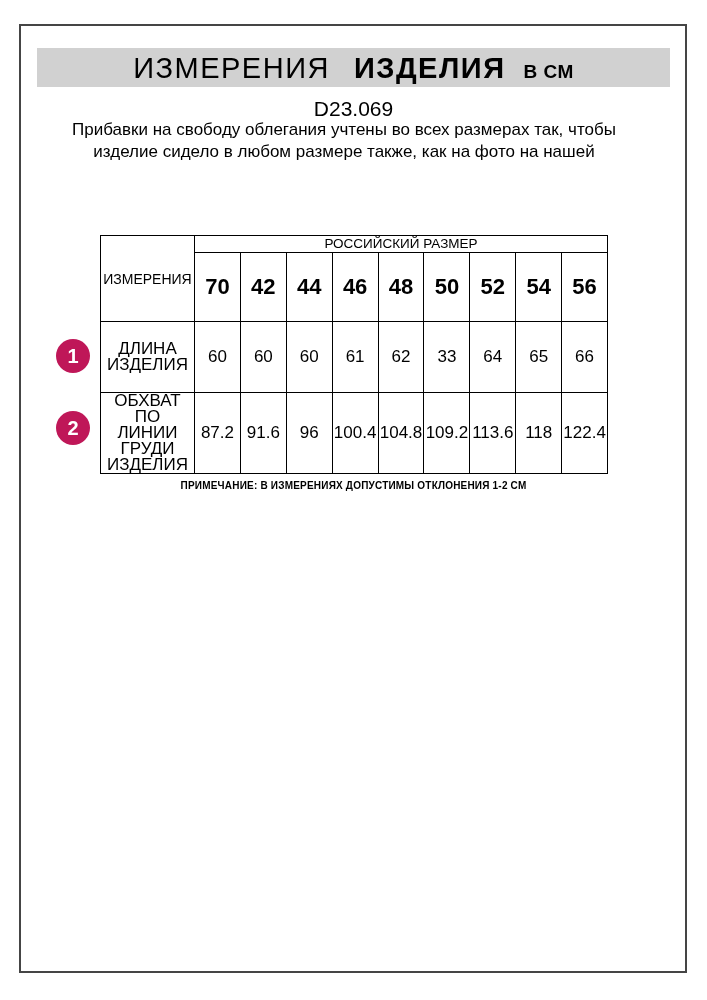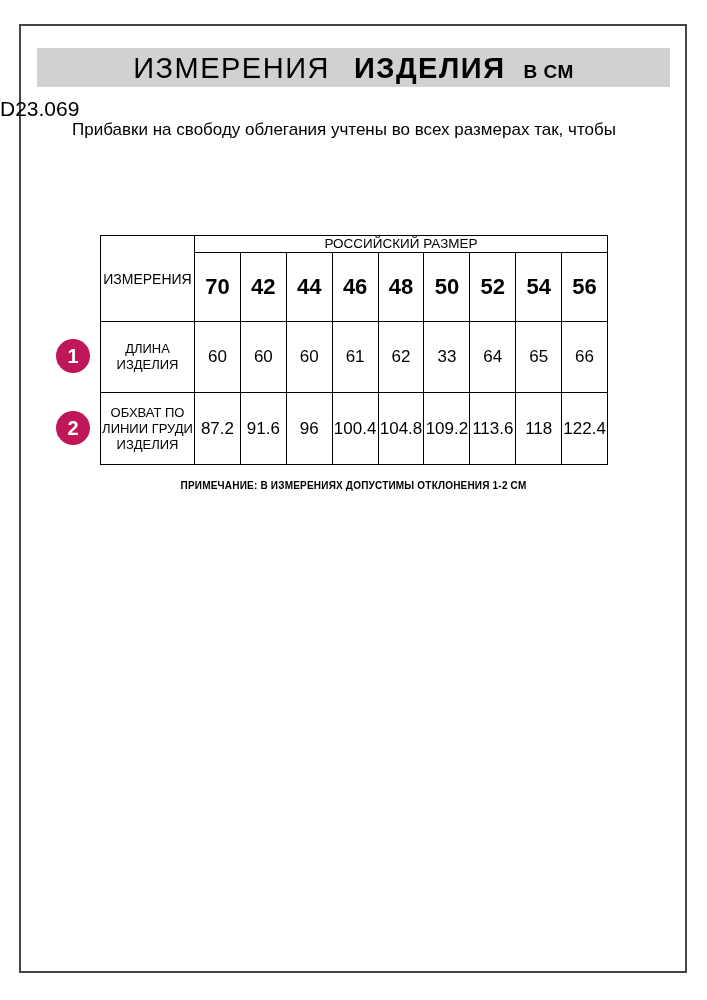--- a/index.html
+++ b/index.html
@@ -28,21 +28,21 @@
     justify-content: center;
     padding-top: 4px;
   }
   .title-w1 { font-size: 29px; letter-spacing: 1.5px; }
   .title-w2 { font-size: 29px; font-weight: bold; letter-spacing: 1.5px; margin-left: 24px; }
   .title-w3 { font-size: 19px; font-weight: bold; letter-spacing: 0.5px; margin-left: 18px; }
   .article-code {
     position: absolute;
     left: 0; top: 97px;
     width: 707px;
-    text-align: left;
+    text-align: center;
     font-size: 21px;
   }
   .description {
     position: absolute;
     left: 0; top: 119px;
     width: 688px;
     text-align: center;
   }
   .description .line {
     font-size: 17px;
@@ -62,21 +62,21 @@
     padding: 0;
     overflow: hidden;
   }
   td.meas-head { font-size: 14px; }
   td.group-head { font-size: 13.5px; height: 17px; line-height: 16px; }
   tr.sizes-row { height: 69px; }
   tr.sizes-row td { font-size: 22px; font-weight: bold; }
   tr.data-row-1 { height: 71px; }
   tr.data-row-2 { height: 72px; }
   td.row-label {
-    font-size: 13px;
+    font-size: 17px;
     line-height: 16px;
     white-space: pre-line;
   }
   td.value-cell { font-size: 17px; }
   .marker {
     position: absolute;
     left: 56px;
     width: 34px; height: 34px;
     border-radius: 50%;
     background: var(--accent, #bf1758);
@@ -108,20 +108,21 @@
 <div class="title-bar">
   <span class="title-w1">ИЗМЕРЕНИЯ</span>
   <span class="title-w2">ИЗДЕЛИЯ</span>
   <span class="title-w3">В СМ</span>
 </div>
 
 <div class="article-code">D23.069</div>
 
 <div class="description">
   <div class="line">Прибавки на свободу облегания учтены во всех размерах так, чтобы</div>
+  <div class="line">изделие сидело в любом размере также, как на фото на нашей</div>
 </div>
 
 <table class="size-table">
   <colgroup>
     <col style="width:94px">
     <col style="width:45.9px">
       <col style="width:45.9px">
       <col style="width:45.9px">
     <col style="width:45.9px">
       <col style="width:45.9px">

